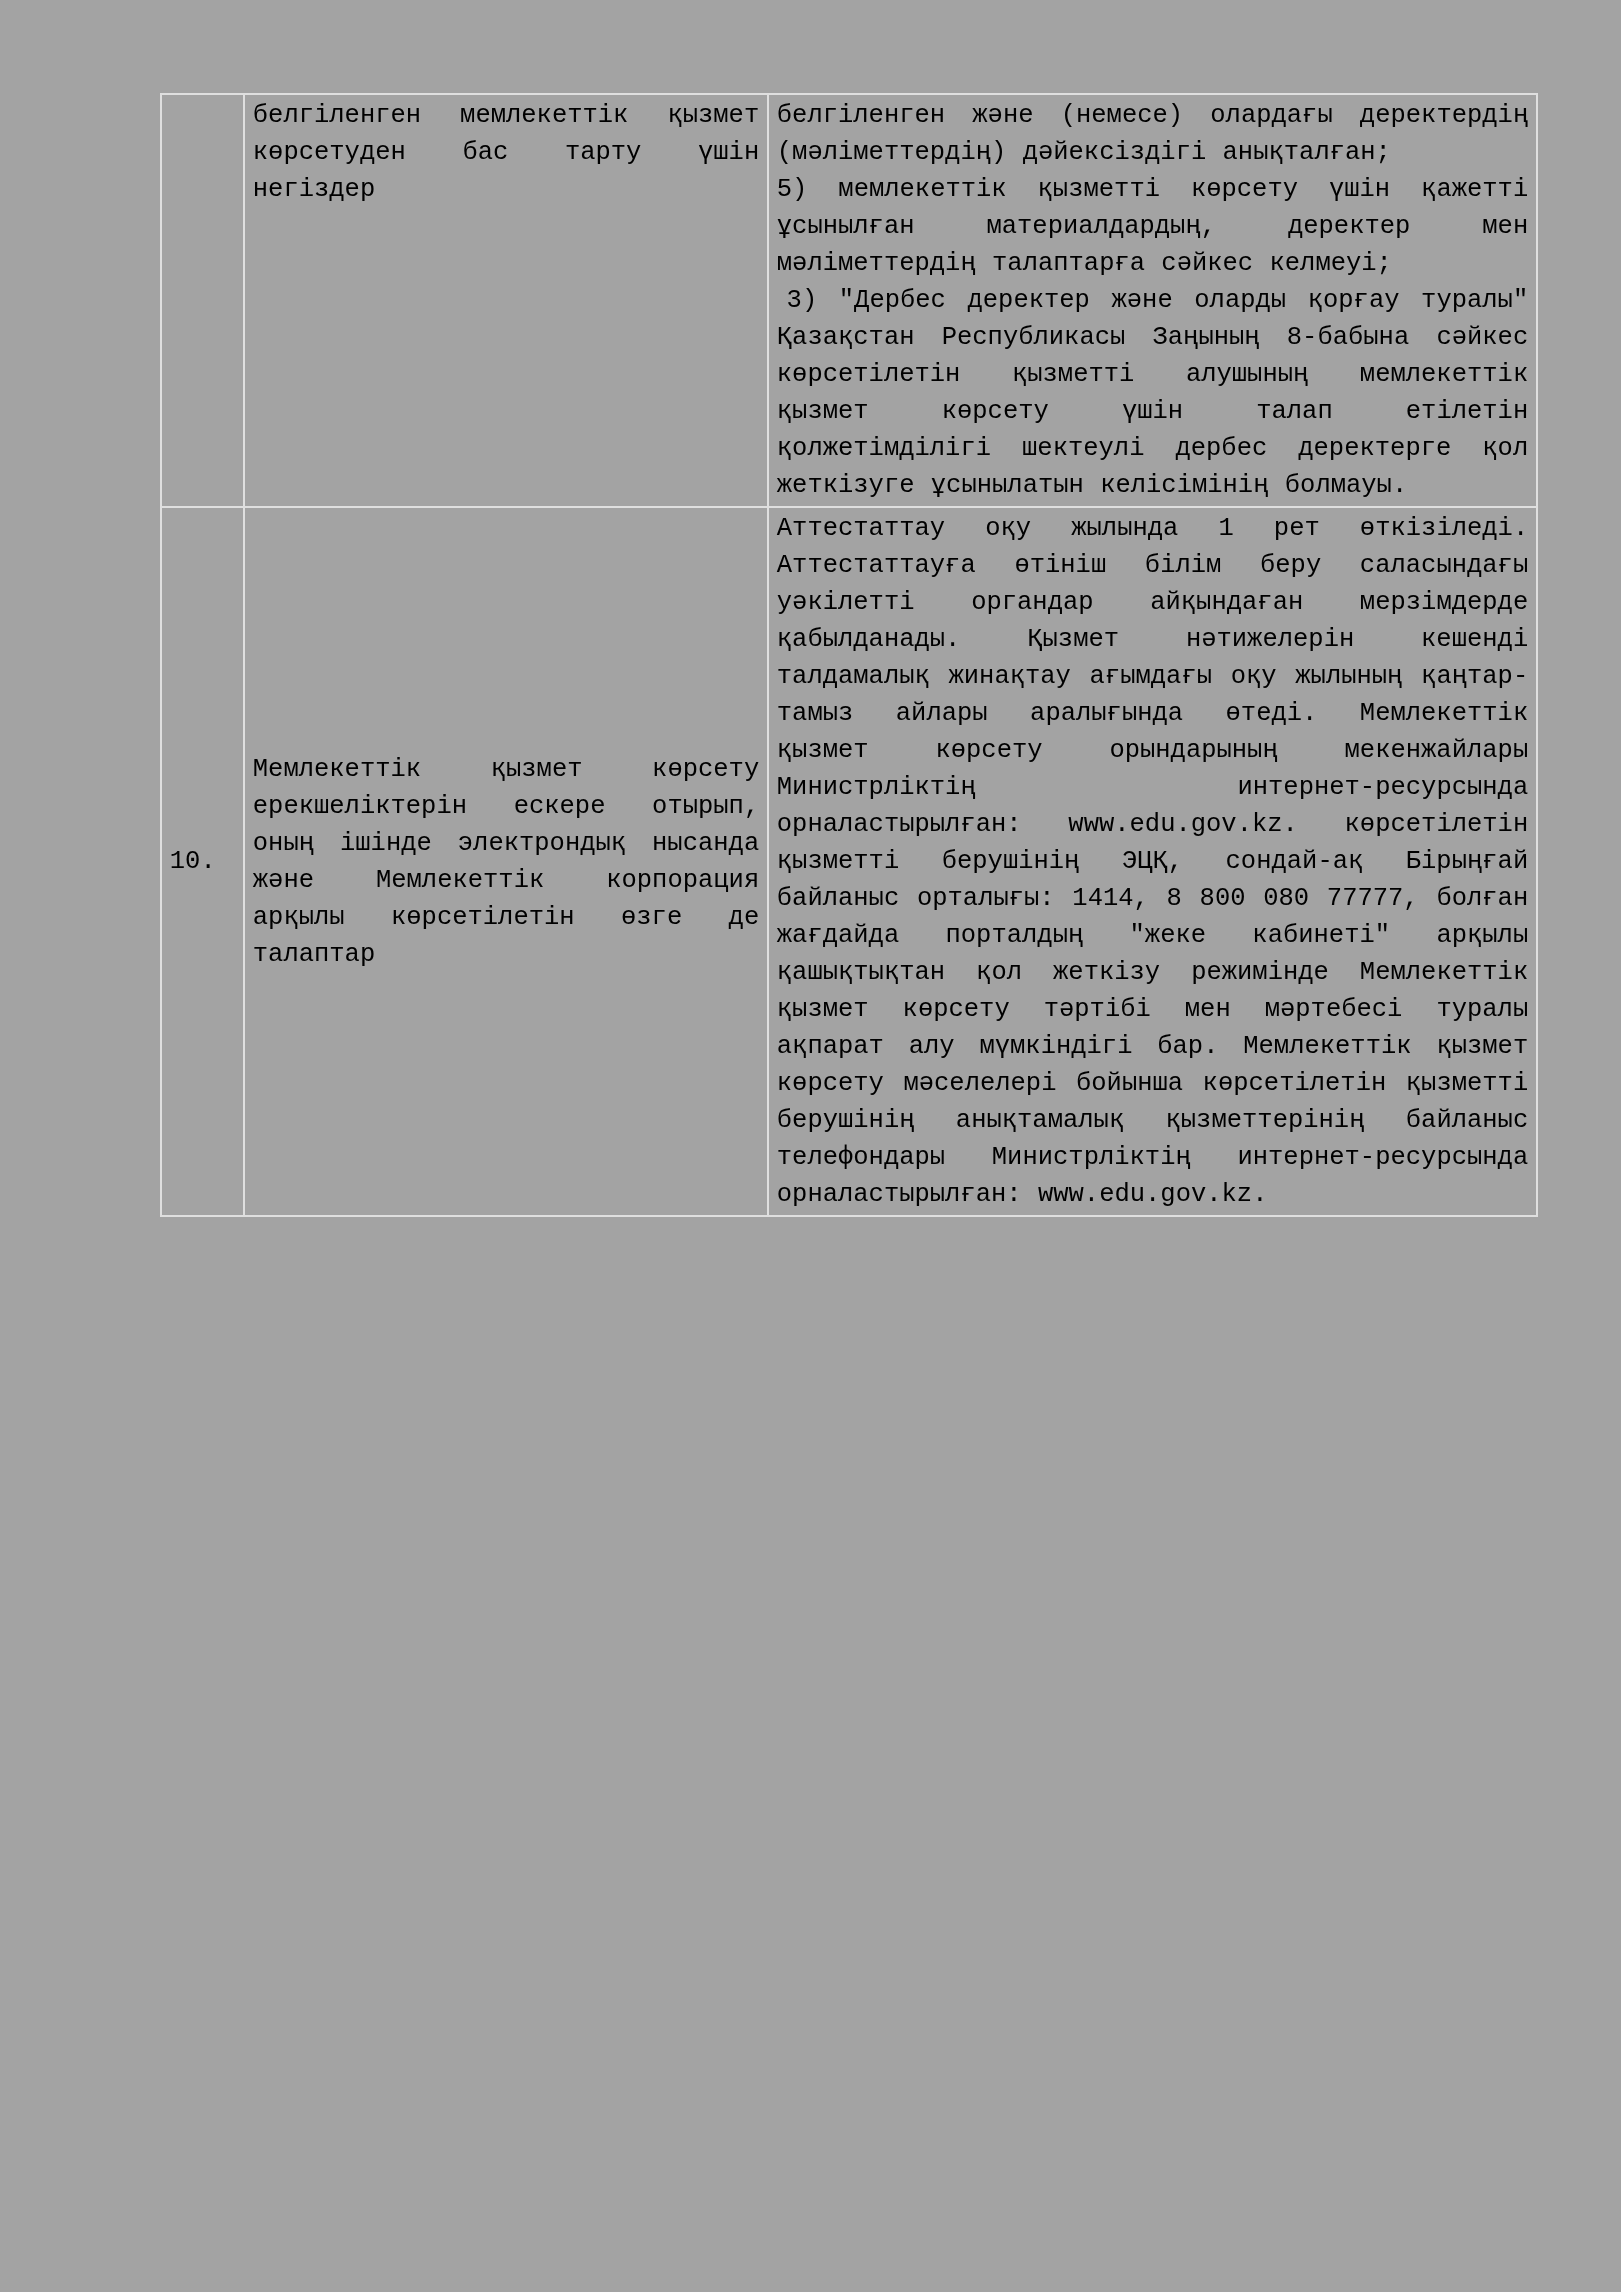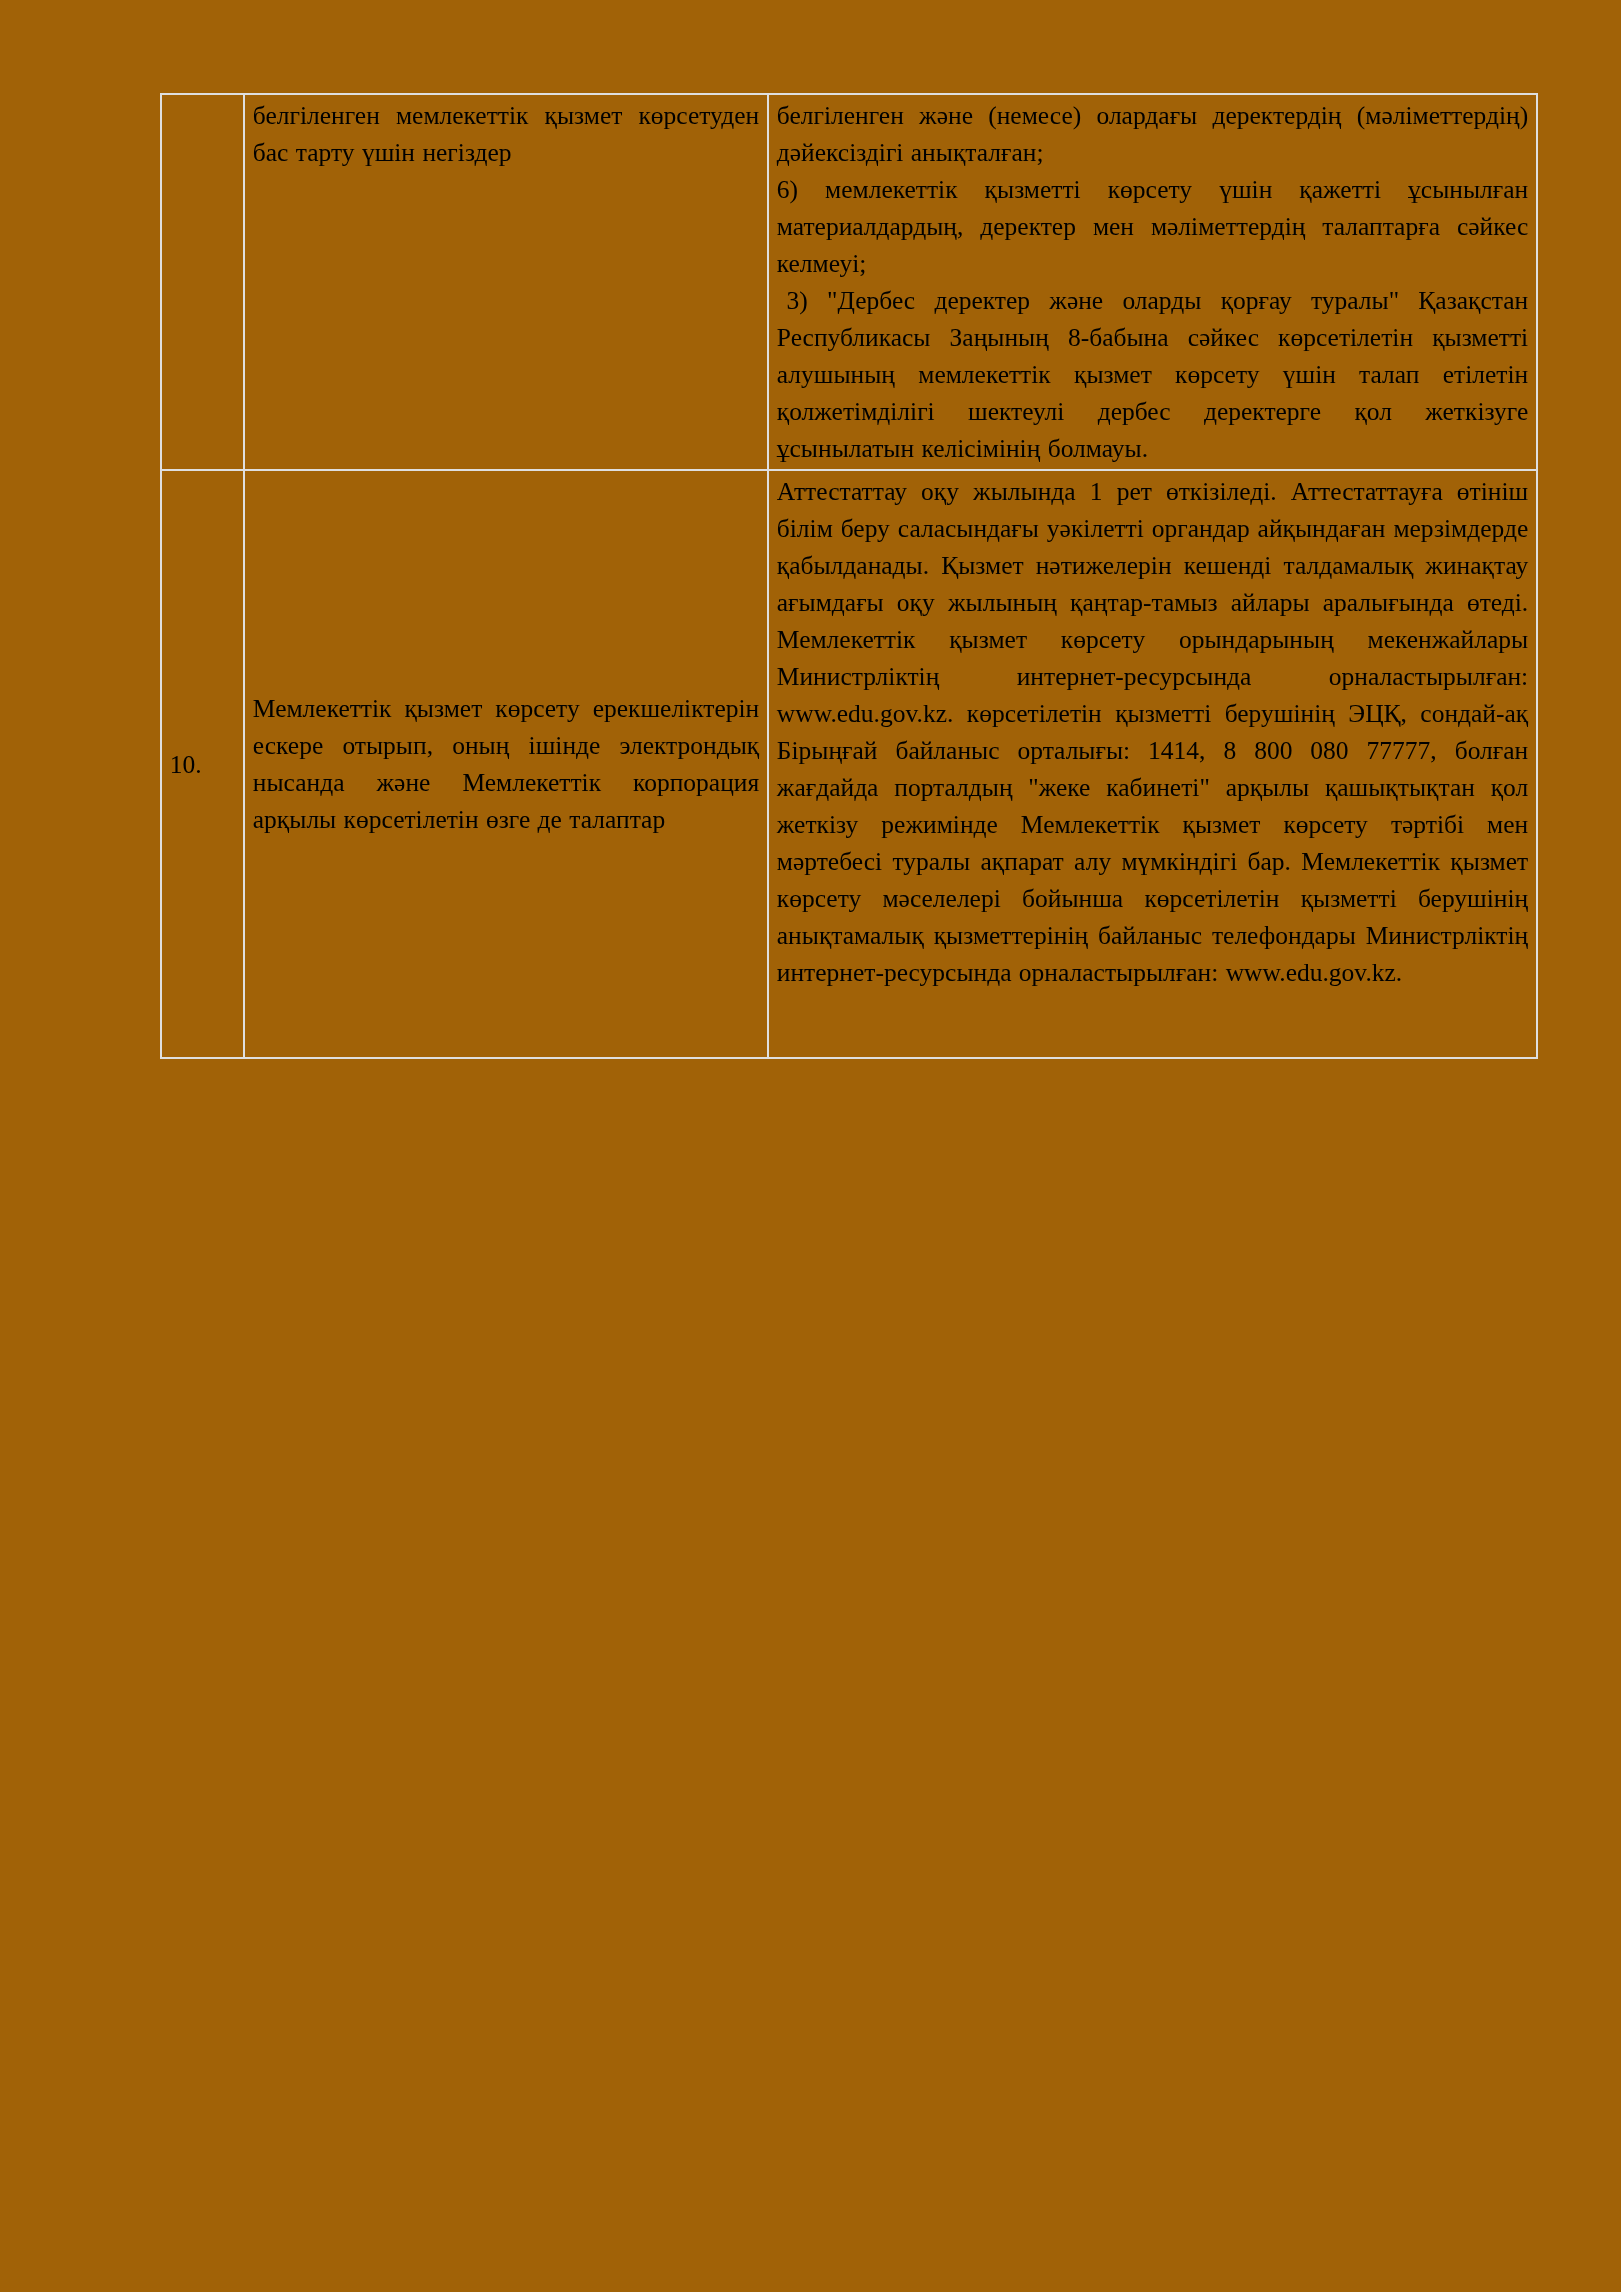--- a/index.html
+++ b/index.html
@@ -4,23 +4,23 @@
 <style>
   html, body {
     margin: 0;
     padding: 0;
     background: #ffffff;
   }
   .page {
     position: relative;
     width: 1621px;
     height: 2293px;
-    background: #a16207;
+    background: #a3a3a3;
     overflow: hidden;
-    font-family: Liberation Serif, serif;
+    font-family: Liberation Mono, monospace;
     color: #000000;
   }
   table.doc-table {
     position: absolute;
     left: 160px;
     top: 93px;
     width: 1377px;
     border-collapse: collapse;
     table-layout: fixed;
   }
@@ -72,21 +72,21 @@
     <tbody>
       <tr class="row-1">
         <td class="num-cell">
           <p></p>
         </td>
         <td class="crit-cell">
           <p>белгіленген мемлекеттік қызмет көрсетуден бас тарту үшін негіздер</p>
         </td>
         <td class="det-cell">
           <p>белгіленген және (немесе) олардағы деректердің (мәліметтердің) дәйексіздігі анықталған;</p>
-          <p>6) мемлекеттік қызметті көрсету үшін қажетті ұсынылған материалдардың, деректер мен мәліметтердің талаптарға сәйкес келмеуі;</p>
+          <p>5) мемлекеттік қызметті көрсету үшін қажетті ұсынылған материалдардың, деректер мен мәліметтердің талаптарға сәйкес келмеуі;</p>
           <p class="indent-sm">3) "Дербес деректер және оларды қорғау туралы" Қазақстан Республикасы Заңының 8-бабына сәйкес көрсетілетін қызметті алушының мемлекеттік қызмет көрсету үшін талап етілетін қолжетімділігі шектеулі дербес деректерге қол жеткізуге ұсынылатын келісімінің болмауы.</p>
         </td>
       </tr>
       <tr class="row-2">
         <td class="num-cell">
           <p>10.</p>
         </td>
         <td class="crit-cell">
           <p>Мемлекеттік қызмет көрсету ерекшеліктерін ескере отырып, оның ішінде электрондық нысанда және Мемлекеттік корпорация арқылы көрсетілетін өзге де талаптар</p>
         </td>

